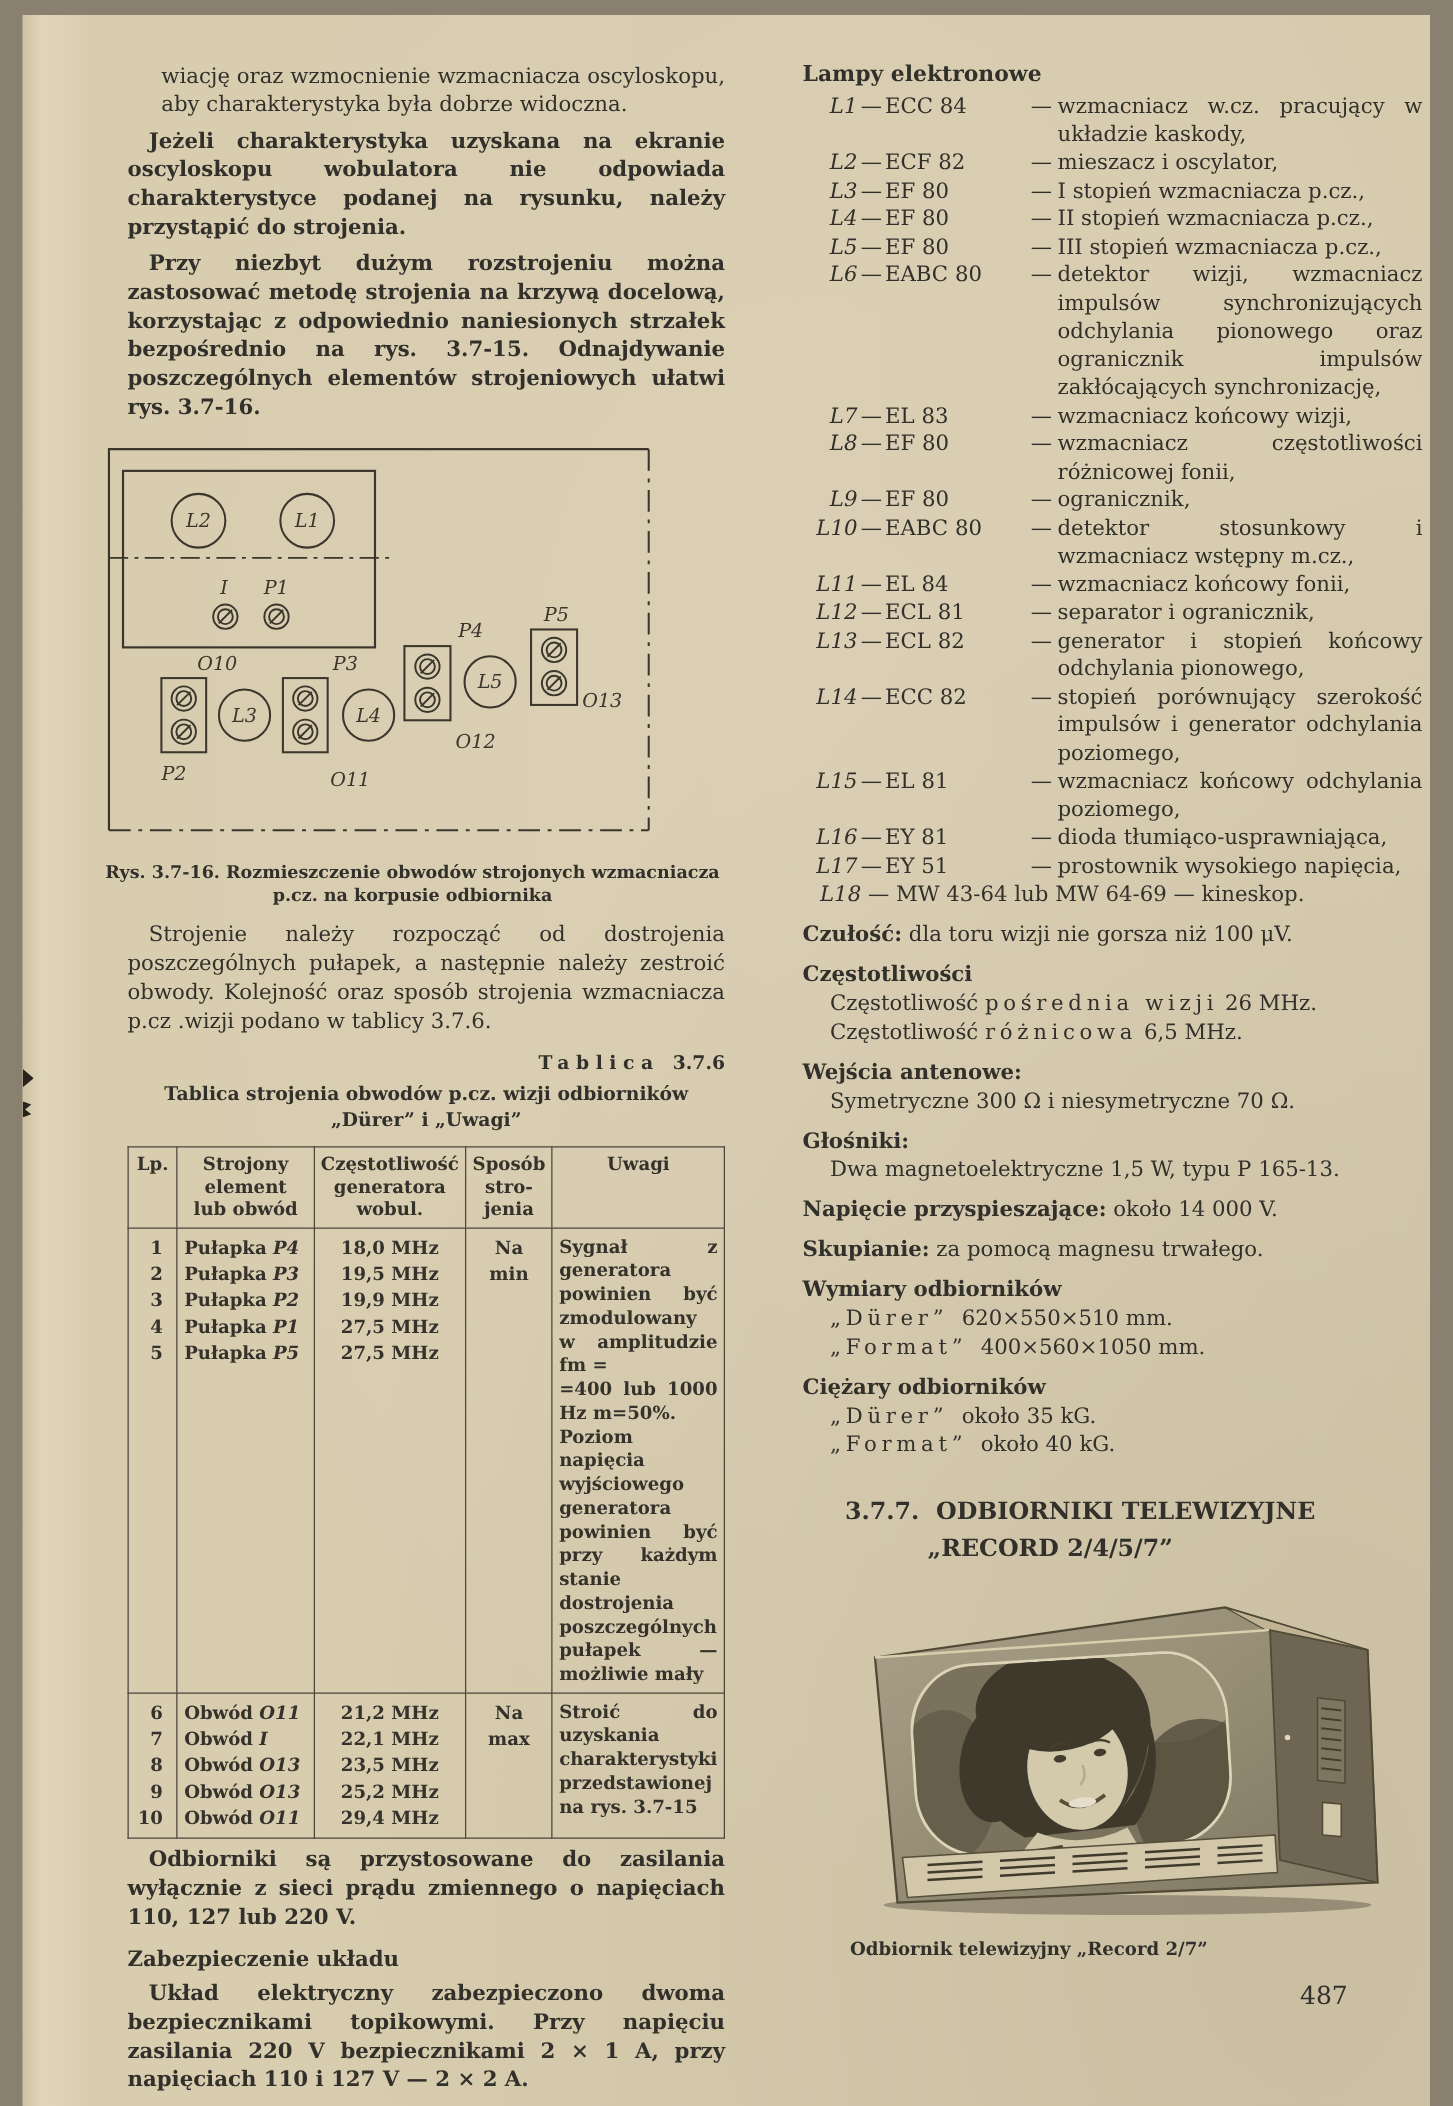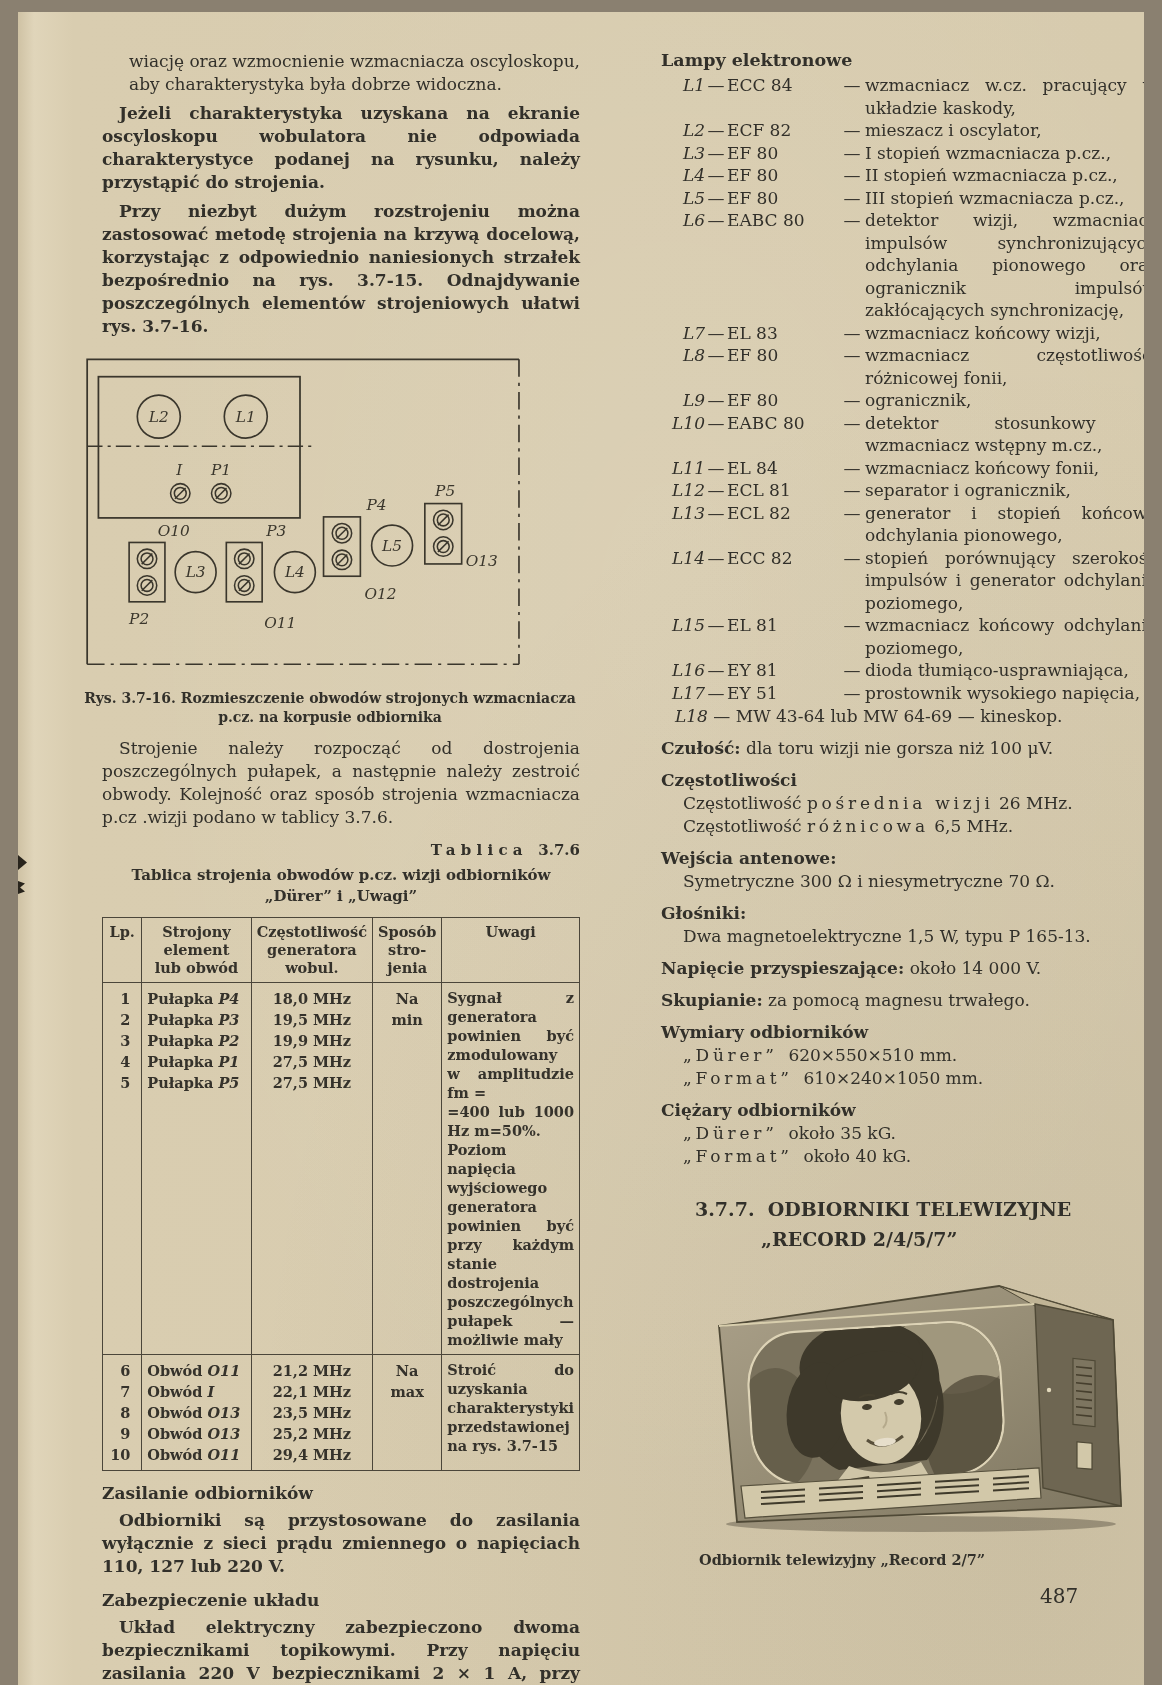--- a/index.html
+++ b/index.html
@@ -7,21 +7,21 @@
     position:relative;width:1126px;height:1685px;margin:12px auto;overflow:hidden;
     background:
       radial-gradient(ellipse at 58% 35%, rgba(255,255,255,0.08), transparent 62%),
       radial-gradient(ellipse at 90% 90%, rgba(90,80,55,0.10), transparent 55%),
       linear-gradient(90deg,#cfc2a4 0px,#e0d5ba 16px,#d9cdb0 55px,#d7cbae 100%);
     color:#32302a;
     font-family:"DejaVu Serif","Liberation Serif",serif;
   }
   .col{position:absolute;top:38px;}
   .col-left{left:84px;width:478px;}
-  .col-right{left:643px;width:496px;}
+  .col-right{left:624px;width:496px;}
   p{margin:0;}
   .body-txt{font-size:17px;line-height:23px;text-align:justify;}
   .indent{text-indent:17px;}
   .cont{padding-left:27px;}
   .mt6{margin-top:6px;font-weight:bold;} .mt10{margin-top:10px;}
   b,.b{font-weight:bold;}
   .it{font-style:italic;}
   .sp{letter-spacing:.22em;}
   .pre{white-space:pre-line;}
 
@@ -224,21 +224,20 @@
               <div class="tl">29,4 MHz</div>
             </td>
           <td class="c-sp pre">Na
 max</td>
           <td class="c-uw pre">Stroić do uzyskania charakterystyki przedstawionej na rys. 3.7-15</td>
         </tr>
       </tbody>
     </table>
 
 
-    <p class="sec-head">Zasilanie odbiorników</p>
     <p class="body-txt indent mt6">Odbiorniki są przystosowane do zasilania wyłącznie z sieci prądu zmiennego o napięciach 110, 127 lub 220 V.</p>
 
     <p class="sec-head">Zabezpieczenie układu</p>
     <p class="body-txt indent mt6">Układ elektryczny zabezpieczono dwoma bezpiecznikami topikowymi. Przy napięciu zasilania 220 V bezpiecznikami 2 × 1 A, przy napięciach 110 i 127 V — 2 × 2 A.</p>
 
   </div>
 
   <div class="col col-right">
     <div class="lamps-title">Lampy elektronowe</div>
 
@@ -405,21 +404,21 @@
       <b>Głośniki:</b>
       <span class="ind">Dwa magnetoelektryczne 1,5 W, typu P 165-13.</span>
     </p>
 
     <p class="spec"><b>Napięcie przyspieszające:</b> <span>około 14 000 V.</span></p>
     <p class="spec"><b>Skupianie:</b> <span>za pomocą magnesu trwałego.</span></p>
 
     <p class="spec">
       <b>Wymiary odbiorników</b>
       <span class="ind"><span class="sp">„Dürer”</span>&nbsp; <span>620×550×510 mm.</span></span>
-      <span class="ind"><span class="sp">„Format”</span>&nbsp; <span>610×240×1050 mm.</span></span>
+      <span class="ind"><span class="sp">„Format”</span>&nbsp; <span>400×560×1050 mm.</span></span>
     </p>
 
     <p class="spec">
       <b>Ciężary odbiorników</b>
       <span class="ind"><span class="sp">„Dürer”</span>&nbsp; <span>około 35 kG.</span></span>
       <span class="ind"><span class="sp">„Format”</span>&nbsp; <span>około 40 kG.</span></span>
     </p>
 
     <div class="sec377">
       <span class="l1"><span>3.7.7.</span>&nbsp;&nbsp;<span>ODBIORNIKI TELEWIZYJNE</span></span>

